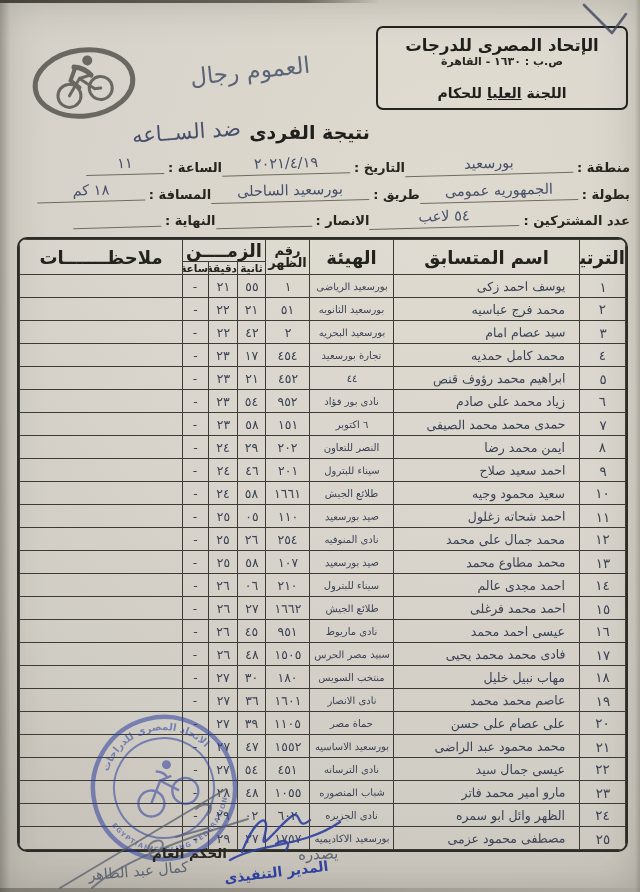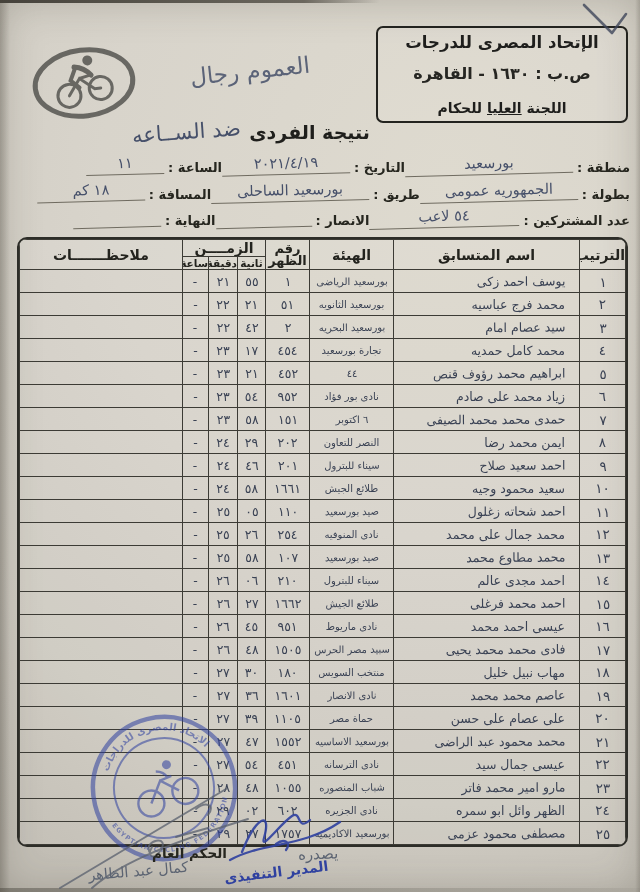--- a/index.html
+++ b/index.html
@@ -18,21 +18,21 @@
 
   
   .logo{position:absolute;left:28px;top:34px;width:112px;height:98px;opacity:.78;}
   .hdr-box{
     position:absolute;right:12px;top:26px;width:252px;min-height:84px;
     border:2px solid #23231f;border-radius:7px;background:rgba(255,255,255,.06);
     display:flex;flex-direction:column;justify-content:center;align-items:center;
     padding:5px 6px;box-sizing:border-box;direction:rtl;text-align:center;
   }
   .hdr-line1{font-size:16.5px;font-weight:bold;color:#1e1e1c;letter-spacing:.2px;}
-  .hdr-line2{font-size:16px;font-weight:bold;color:#262622;margin-top:12px;}
+  .hdr-line2{font-size:11px;font-weight:bold;color:#262622;margin-top:0;}
   .hdr-line3{font-size:14px;font-weight:bold;color:#1e1e1c;margin-top:17px;}
   .hdr-line3 .und{text-decoration:underline;}
   .corner-mark{position:absolute;right:4px;top:0;width:70px;height:52px;}
 
   .hw-blue{color:#46506a;}
   .hw-pencil{color:#5c6472;}
 
   .category-hand{
     position:absolute;right:300px;top:58px;width:180px;direction:rtl;text-align:center;
     font-size:23px;transform:rotate(-6deg);opacity:.85;
@@ -52,21 +52,21 @@
   .table-wrap{
     position:absolute;left:17px;top:237px;width:607px;
     border:2px solid #2d2d28;border-radius:10px;overflow:hidden;
     background:rgba(255,255,255,.04);
   }
   table{border-collapse:collapse;table-layout:fixed;width:100%;direction:rtl;}
   col.c-rank{width:46px;} col.c-name{width:186px;} col.c-org{width:84px;}
   col.c-back{width:44px;} col.c-sec{width:28px;} col.c-min{width:29px;}
   col.c-hour{width:26px;} col.c-notes{width:auto;}
   th,td{border:1px solid #3c3b35;padding:0;overflow:hidden;white-space:nowrap;}
-  thead th{font-size:14px;font-weight:bold;color:#23231e;background:rgba(255,255,255,.05);}
+  thead th{font-size:18px;font-weight:bold;color:#23231e;background:rgba(255,255,255,.05);}
   th.small{font-size:10.5px;}
   th.backno{font-size:13px;white-space:normal;line-height:12px;}
   tbody td{height:22px;text-align:center;font-size:12.5px;}
   td.cell-name{text-align:right;padding-right:14px;font-size:12.5px;}
   td.cell-org{font-size:10px;text-align:center;}
   td.cell-rank{font-size:13.5px;}
   tbody td.hw{color:#3a4254;}
   tbody tr:nth-child(odd) td.hw{transform:rotate(-.4deg);}
 
   

